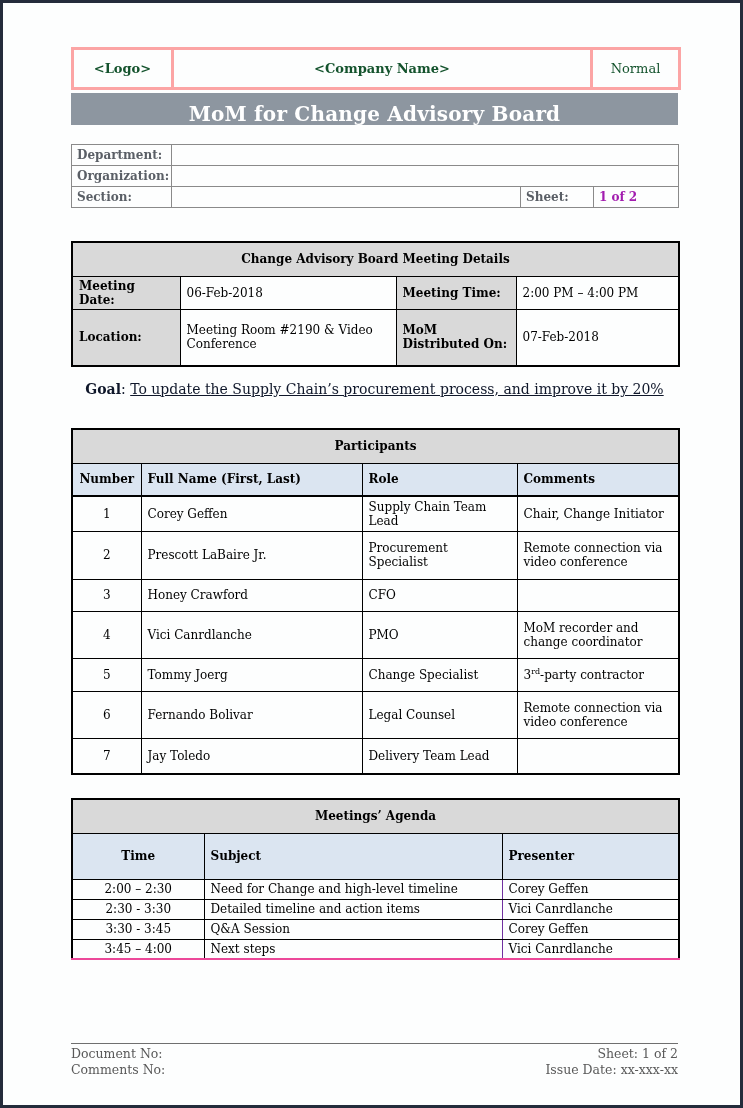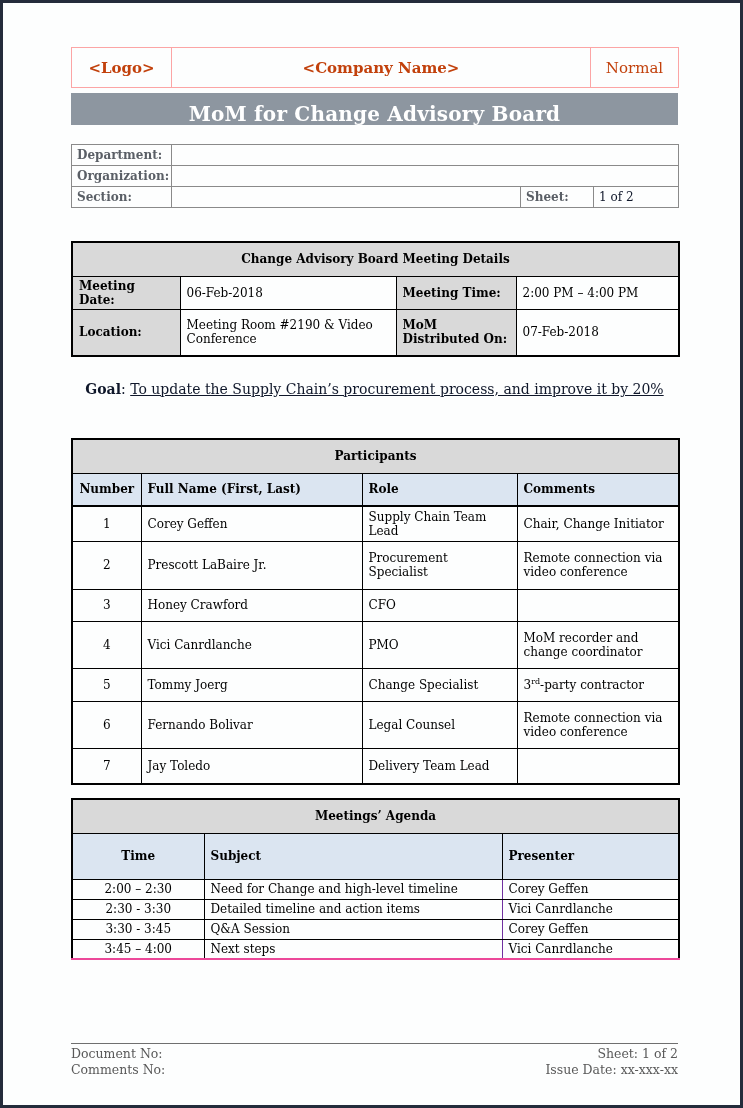--- a/index.html
+++ b/index.html
@@ -14,59 +14,59 @@
     background:#fdfefe;
     border:3px solid #242c3b;
   }
   .blk { position:absolute; left:68px; width:607px; }
 
   table { border-collapse:collapse; table-layout:fixed; width:100%; }
   td, th { overflow:hidden; }
 
   
   .hdr-table td {
-    border:1px solid #fca5a5; height:40px;
+    border:3px solid #fca5a5; height:40px;
     text-align:center; vertical-align:middle;
-    color:#c2410c; font-size:15px;
+    color:#14532d; font-size:13px;
   }
   .hdr-table .b { font-weight:bold; }
 
   
   .banner {
     top:90px; height:32px; background:#8d96a0;
     color:#fff; font-weight:bold; font-size:20px;
     text-align:center; line-height:43px;
     letter-spacing:0.2px;
   }
 
   
   .org-table td {
     border:1px solid #8a8a8a; height:21px;
     font-size:12px; color:#5a5f66;
     padding-left:5px; vertical-align:middle;
   }
   .org-table .lbl { font-weight:bold; }
-  .org-table .val-dark { color:#0f172a; font-weight:normal; }
+  .org-table .val-dark { color:#a21caf; font-weight:bold; }
 
   
   .data-table td {
     border:1px solid #000; font-size:12px;
     vertical-align:middle; padding:2px 6px;
   }
   .data-table { border:2px solid #000; }
   .sec-title {
     background:#d9d9d9; font-weight:bold; font-size:14px;
     text-align:center; height:34px;
   }
   .lbl-cell { background:#d9d9d9; font-weight:bold; }
   .colhdr { background:#dbe5f1; font-weight:bold; }
   .ctr { text-align:center; }
 
   .details-table tr.r1 td { height:33px; }
-  .details-table tr.r2 td { height:47px; }
+  .details-table tr.r2 td { height:57px; }
 
   .part-table tr.hdr-row td { height:33px; border-bottom:2px solid #000; }
 
   
   .agd-table { border-bottom:2px solid #ec4899; }
   .agd-table td.v { border-left:1px solid #7030a0; border-right:1px solid #7030a0; }
   .agd-table tr.body td { height:20px; font-size:12px; }
   .agd-table tr.hdr-row td { height:46px; }
 
   
@@ -161,21 +161,21 @@
         <td>07-Feb-2018</td>
       </tr>
     </tbody>
       </table>
   </div>
 
   <div class="blk goal">
     <span class="g-label">Goal</span><span>: </span><span class="g-text">To update the Supply Chain’s procurement process, and improve it by 20%</span>
   </div>
 
-  <div class="blk" style="top:435px;">
+  <div class="blk" style="top:425px;">
     <table class="data-table part-table">
       <colgroup>
           <col style="width:69px">
           <col style="width:221px">
           <col style="width:155px">
           <col style="width:162px">
         </colgroup>
       <tbody>
           <tr>
             <td colspan="4" class="sec-title">Participants</td>

